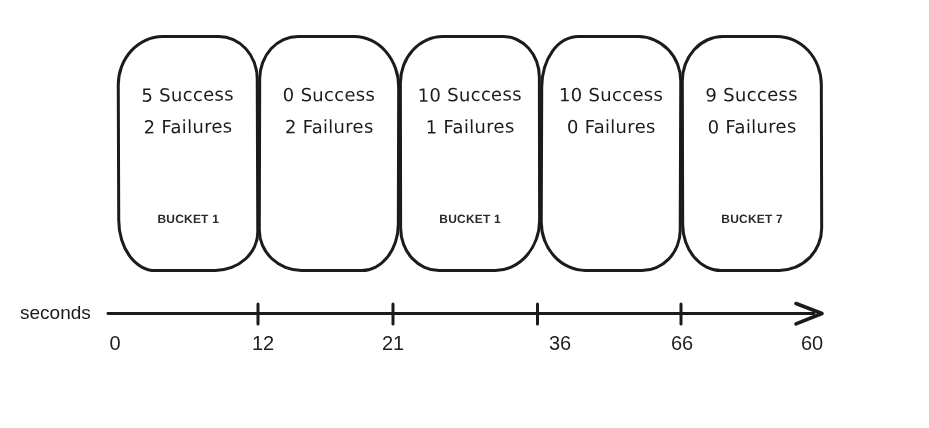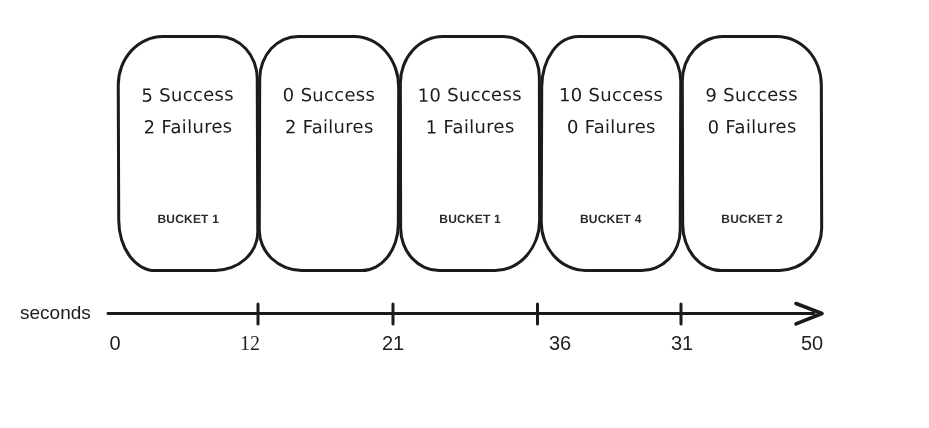--- a/index.html
+++ b/index.html
@@ -88,21 +88,21 @@
   .tick-label {
     position: absolute;
     top: 332px;
     transform: translateX(-50%);
     font-size: 20px;
     font-weight: 500;
     color: #1f1f1f;
     white-space: nowrap;
   }
   .tick-label.t0 { left: 115px; }
-  .tick-label.t1 { left: 250px; font-family: Liberation Serif, serif; }
+  .tick-label.t1 { left: 263px; }
   .tick-label.t2 { left: 393px; }
   .tick-label.t3 { left: 560px; }
   .tick-label.t4 { left: 682px; }
   .tick-label.t5 { left: 812px; }
 </style>
 </head>
 <body>
 
 <div class="canvas">
 
@@ -129,29 +129,28 @@
         <div class="line">1 Failures</div>
       </div>
       <div class="bucket-label">BUCKET 1</div>
     </div>
 
     <div class="bucket">
       <div class="bucket-counts">
         <div class="line">10 Success</div>
         <div class="line">0 Failures</div>
       </div>
-      <div class="bucket-label">BUCKET 4</div>
     </div>
 
     <div class="bucket">
       <div class="bucket-counts">
         <div class="line">9 Success</div>
         <div class="line">0 Failures</div>
       </div>
-      <div class="bucket-label">BUCKET 2</div>
+      <div class="bucket-label">BUCKET 7</div>
     </div>
 
   </div>
 
   <div class="axis-unit-label">seconds</div>
 
   <svg class="axis-svg" viewBox="0 0 929 70" xmlns="http://www.w3.org/2000/svg">
 
     <path d="M108,33.5 C 300,32.6 560,34.4 814,33.4" fill="none" stroke="#1b1b1b" stroke-width="3" stroke-linecap="round"></path>
 
@@ -160,16 +159,16 @@
     <line x1="258" y1="24" x2="258" y2="44" stroke="#1b1b1b" stroke-width="3" stroke-linecap="round"></line>
     <line x1="393" y1="24" x2="393" y2="44" stroke="#1b1b1b" stroke-width="3" stroke-linecap="round"></line>
     <line x1="537.5" y1="24" x2="537.5" y2="44" stroke="#1b1b1b" stroke-width="3" stroke-linecap="round"></line>
     <line x1="681" y1="24" x2="681" y2="44" stroke="#1b1b1b" stroke-width="3" stroke-linecap="round"></line>
   </svg>
 
   <span class="tick-label t0">0</span>
   <span class="tick-label t1">12</span>
   <span class="tick-label t2">21</span>
   <span class="tick-label t3">36</span>
-  <span class="tick-label t4">31</span>
-  <span class="tick-label t5">50</span>
+  <span class="tick-label t4">66</span>
+  <span class="tick-label t5">60</span>
 
 </div>
 
 </body></html>

